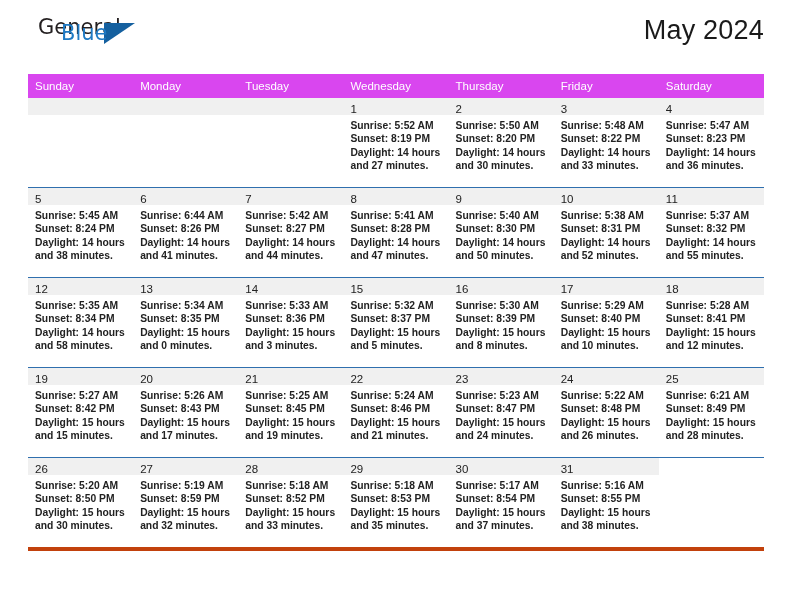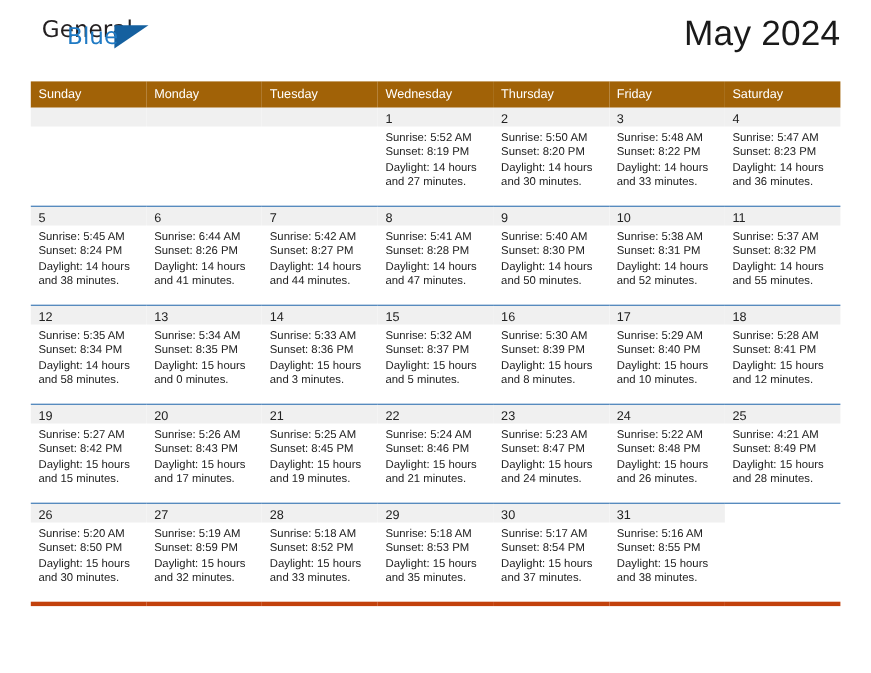--- a/index.html
+++ b/index.html
@@ -65,21 +65,21 @@
     width: 0;
     height: 0;
     border-left: 31px solid #15609f;
     border-bottom: 21px solid transparent;
   }
   .title-block {
     text-align: right;
     padding-top: 0px;
   }
   .cal-title {
-    font-size: 32px;
+    font-size: 27px;
     font-weight: 400;
     color: #1a1a1a;
     line-height: 30px;
     letter-spacing: 0.2px;
     text-align: right;
   }
   .cal-subtitle {
     font-size: 13.5px;
     font-weight: 400;
     color: #1a1a1a;
@@ -87,21 +87,21 @@
     margin-top: 6px;
   }
 
   
   .calendar {
     width: 736px;
     border-collapse: collapse;
     table-layout: fixed;
   }
   .calendar th {
-    background: #a16207;
+    background: #d946ef;
     color: #ffffff;
     font-size: 11.5px;
     font-weight: 400;
     text-align: left;
     padding: 6px 0 6px 7px;
     height: 20px;
     box-sizing: border-box;
     border: none;
   }
   .calendar td {
@@ -126,20 +126,21 @@
     box-sizing: border-box;
     padding: 1px 0 0 7px;
   }
   .daynum {
     font-size: 11.5px;
     color: #222222;
     line-height: 15px;
   }
   .cell-body {
     padding: 4px 4px 0 7px;
+    font-weight: bold;
   }
   .cell-line {
     font-size: 10.3px;
     line-height: 13.3px;
     color: #222222;
     white-space: nowrap;
   }
   td.empty .daynum-bar { background: #f0f0f0; }
   td.blank .daynum-bar { background: transparent; }
 </style>
@@ -458,21 +459,21 @@
                 <div class="cell-line">Sunset: 8:48 PM</div>
                 <div class="cell-line">Daylight: 15 hours</div>
                 <div class="cell-line">and 26 minutes.</div>
               </div>
             </div>
           </td>
           <td class="day-cell">
             <div class="cell-inner">
               <div class="daynum-bar"><span class="daynum">25</span></div>
               <div class="cell-body">
-                <div class="cell-line">Sunrise: 4:21 AM</div>
+                <div class="cell-line">Sunrise: 6:21 AM</div>
                 <div class="cell-line">Sunset: 8:49 PM</div>
                 <div class="cell-line">Daylight: 15 hours</div>
                 <div class="cell-line">and 28 minutes.</div>
               </div>
             </div>
           </td>
         </tr>
         <tr class="week">
           <td class="day-cell">
             <div class="cell-inner">

